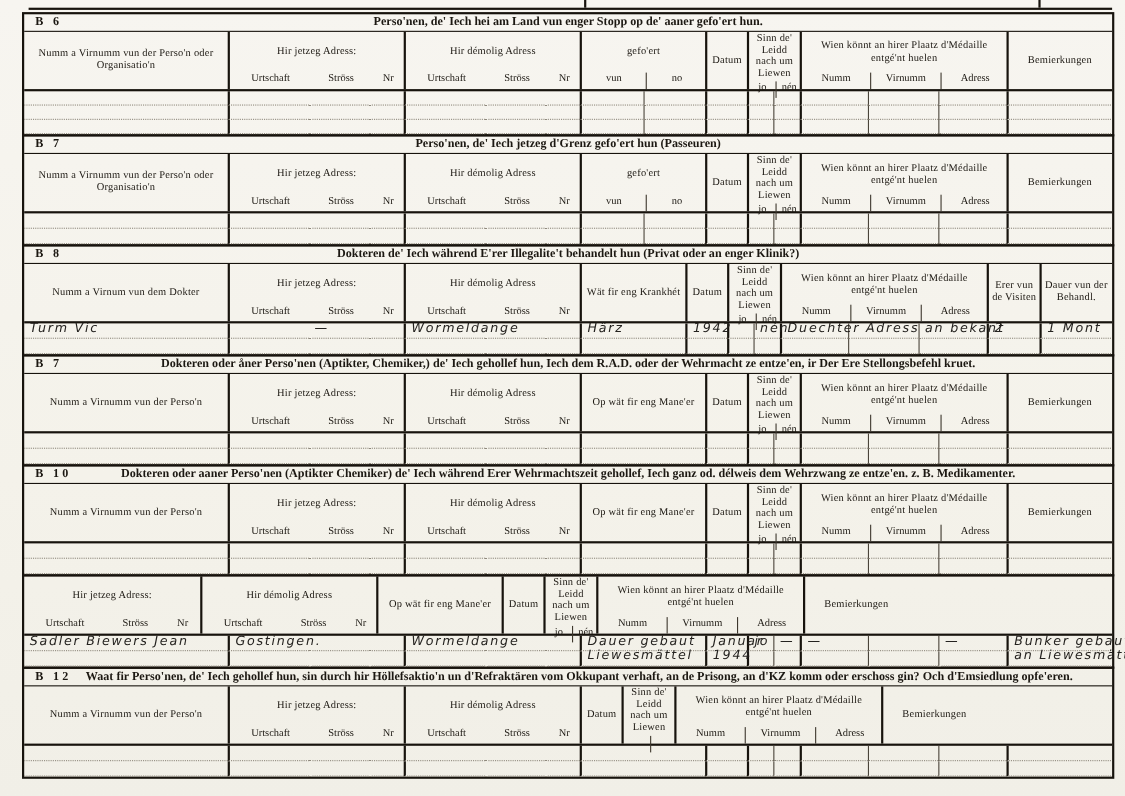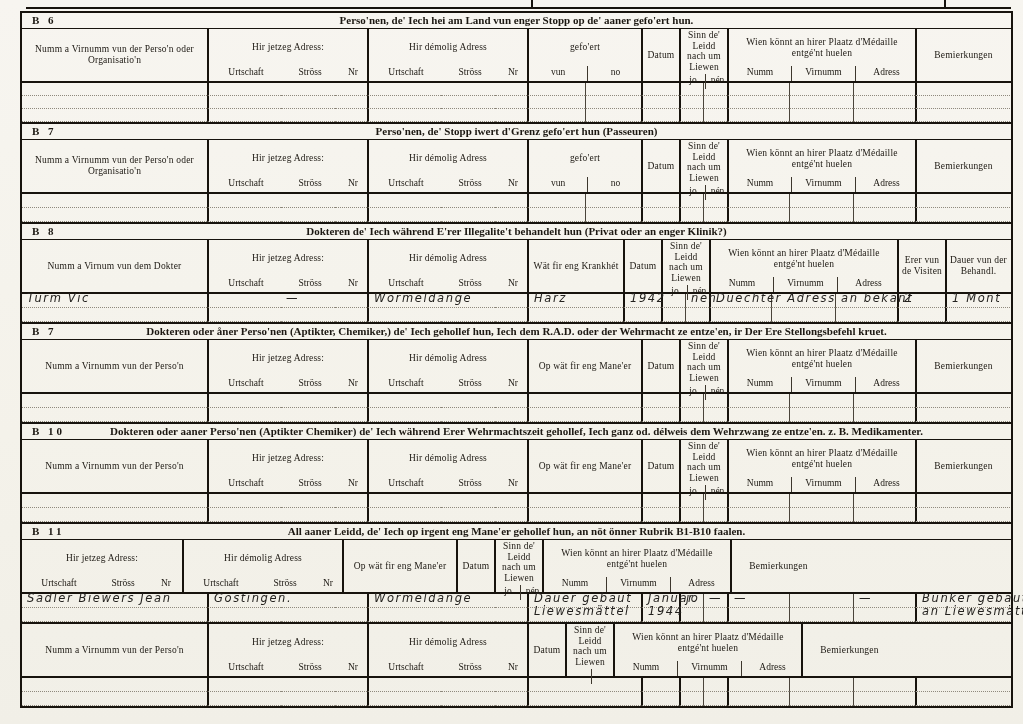--- a/index.html
+++ b/index.html
@@ -159,21 +159,21 @@
           <div class="cell sdiv" data-name="table-cell" style="width: 24px;"></div>
           <div class="cell gstart" data-name="table-cell" style="width: 62px;"></div>
           <div class="cell sdiv" data-name="table-cell" style="width: 64px;"></div>
           <div class="cell sdiv" data-name="table-cell" style="width: 62px;"></div>
           <div class="cell gstart" data-name="table-cell" style="width: 95px;"></div>
         </div>
       </div>
       <div class="section" data-name="section-b7">
         <div class="titlebar" data-name="section-titlebar">
           <span class="sec-id" data-name="section-id">B 7</span>
-          <span class="sec-title" data-name="section-title">Perso'nen, de' Stopp iwert d'Grenz gefo'ert hun (Passeuren)</span>
+          <span class="sec-title" data-name="section-title">Perso'nen, de' Iech jetzeg d'Grenz gefo'ert hun (Passeuren)</span>
         </div>
         <div class="hdr" data-name="header-row">
           <div class="grp" data-name="column-group" style="width: 185px;">
             <div class="grp-label" data-name="column-header">Numm a Virnumm vun der Perso'n oder Organisatio'n</div>
           </div>
           <div class="grp" data-name="column-group" style="width: 160px;">
             <div class="grp-label" data-name="column-header">Hir jetzeg Adress:</div>
             <div class="subs" data-name="subheader-row">
               <div class="sub" data-name="column-subheader" style="width: 74px;">Urtschaft</div>
               <div class="sub" data-name="column-subheader" style="width: 54px;">Ströss</div>
@@ -526,24 +526,20 @@
           <div class="cell gstart" data-name="table-cell" style="width: 38px;"></div>
           <div class="cell gstart" data-name="table-cell" style="width: 24px;"></div>
           <div class="cell sdiv" data-name="table-cell" style="width: 24px;"></div>
           <div class="cell gstart" data-name="table-cell" style="width: 62px;"></div>
           <div class="cell sdiv" data-name="table-cell" style="width: 64px;"></div>
           <div class="cell sdiv" data-name="table-cell" style="width: 62px;"></div>
           <div class="cell gstart" data-name="table-cell" style="width: 95px;"></div>
         </div>
       </div>
       <div class="section" data-name="section-b11">
-        <div class="titlebar" data-name="section-titlebar">
-          <span class="sec-id" data-name="section-id">B 11</span>
-          <span class="sec-title" data-name="section-title">All aaner Leidd, de' Iech op irgent eng Mane'er gehollef hun, an nöt önner Rubrik B1-B10 faalen.</span>
-        </div>
         <div class="hdr" data-name="header-row">
           <div class="grp" data-name="column-group" style="width: 160px;">
             <div class="grp-label" data-name="column-header">Hir jetzeg Adress:</div>
             <div class="subs" data-name="subheader-row">
               <div class="sub" data-name="column-subheader" style="width: 74px;">Urtschaft</div>
               <div class="sub" data-name="column-subheader" style="width: 54px;">Ströss</div>
               <div class="sub" data-name="column-subheader" style="width: 32px;">Nr</div>
             </div>
           </div>
           <div class="grp" data-name="column-group" style="width: 160px;">
@@ -631,20 +627,24 @@
           <div class="cell gstart" data-name="table-cell" style="width: 38px;"></div>
           <div class="cell gstart" data-name="table-cell" style="width: 24px;"></div>
           <div class="cell sdiv" data-name="table-cell" style="width: 24px;"></div>
           <div class="cell gstart" data-name="table-cell" style="width: 62px;"></div>
           <div class="cell sdiv" data-name="table-cell" style="width: 64px;"></div>
           <div class="cell sdiv" data-name="table-cell" style="width: 62px;"></div>
           <div class="cell gstart" data-name="table-cell" style="width: 95px;"></div>
         </div>
       </div>
       <div class="section" data-name="section-b12">
+        <div class="titlebar" data-name="section-titlebar">
+          <span class="sec-id" data-name="section-id">B 12</span>
+          <span class="sec-title" data-name="section-title">Waat fir Perso'nen, de' Iech gehollef hun, sin durch hir Höllefsaktio'n un d'Refraktären vom Okkupant verhaft, an de Prisong, an d'KZ komm oder erschoss gin? Och d'Emsiedlung opfe'eren.</span>
+        </div>
         <div class="hdr" data-name="header-row">
           <div class="grp" data-name="column-group" style="width: 185px;">
             <div class="grp-label" data-name="column-header">Numm a Virnumm vun der Perso'n</div>
           </div>
           <div class="grp" data-name="column-group" style="width: 160px;">
             <div class="grp-label" data-name="column-header">Hir jetzeg Adress:</div>
             <div class="subs" data-name="subheader-row">
               <div class="sub" data-name="column-subheader" style="width: 74px;">Urtschaft</div>
               <div class="sub" data-name="column-subheader" style="width: 54px;">Ströss</div>
               <div class="sub" data-name="column-subheader" style="width: 32px;">Nr</div>

